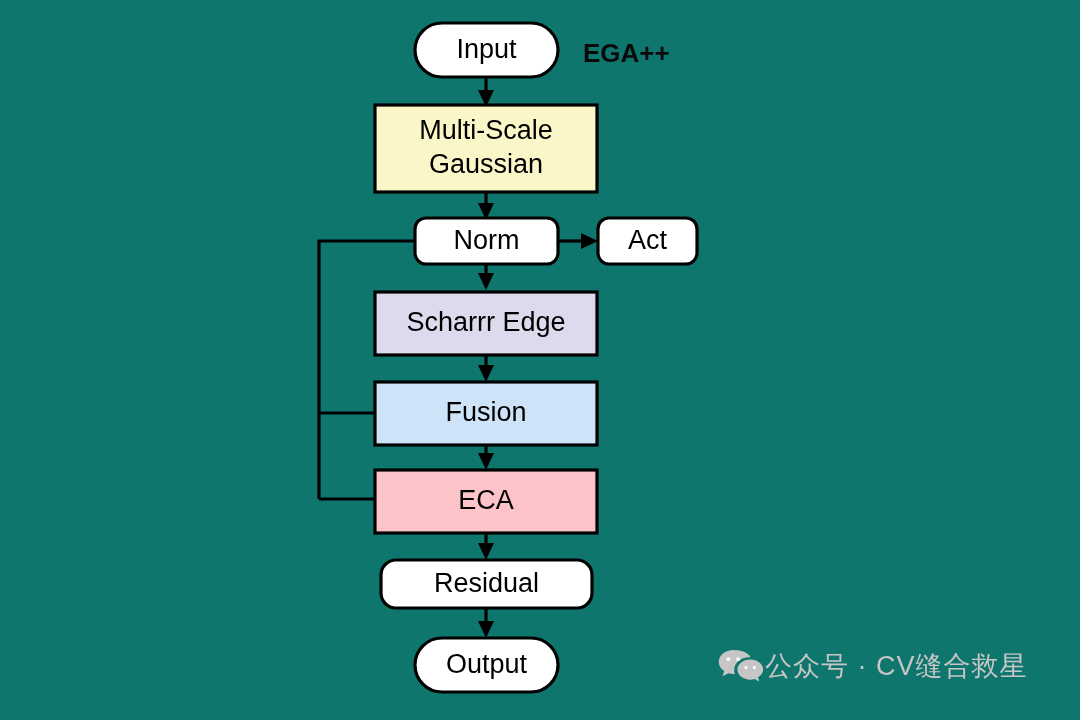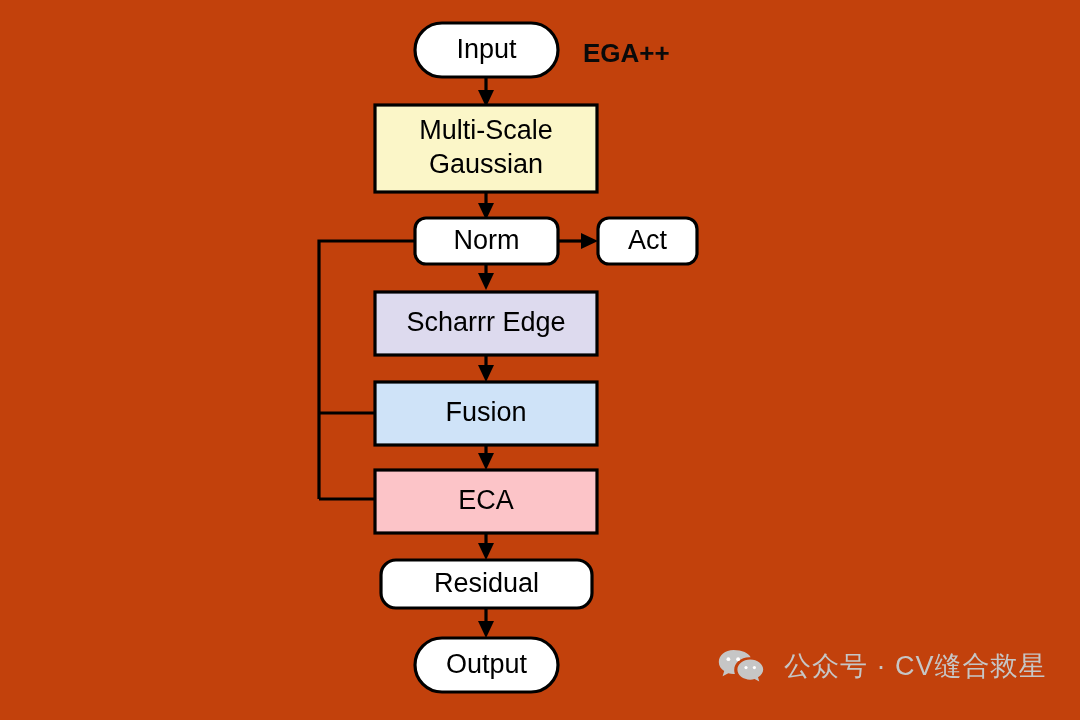--- a/index.html
+++ b/index.html
@@ -8,21 +8,21 @@
     padding: 0;
     background: #ffffff;
   }
   body {
     font-family: "Liberation Sans", sans-serif;
   }
   #canvas {
     position: relative;
     width: 1080px;
     height: 720px;
-    background: #c2410c;
+    background: #0f766e;
     overflow: hidden;
   }
   #flow-svg {
     position: absolute;
     left: 0;
     top: 0;
     width: 1080px;
     height: 720px;
   }
   .node-label {
@@ -52,21 +52,21 @@
   .arrow-head {
     fill: #000000;
   }
   
   #watermark {
     position: absolute;
     left: 718px;
     top: 648px;
     display: flex;
     align-items: flex-end;
-    gap: 20px;
+    gap: 1px;
     user-select: none;
   }
   #watermark .wm-text {
     font-family: "Liberation Sans", sans-serif;
     font-size: 27px;
     color: #c6c6c6;
     letter-spacing: 1px;
     white-space: nowrap;
   }
   #watermark .wm-icon {

